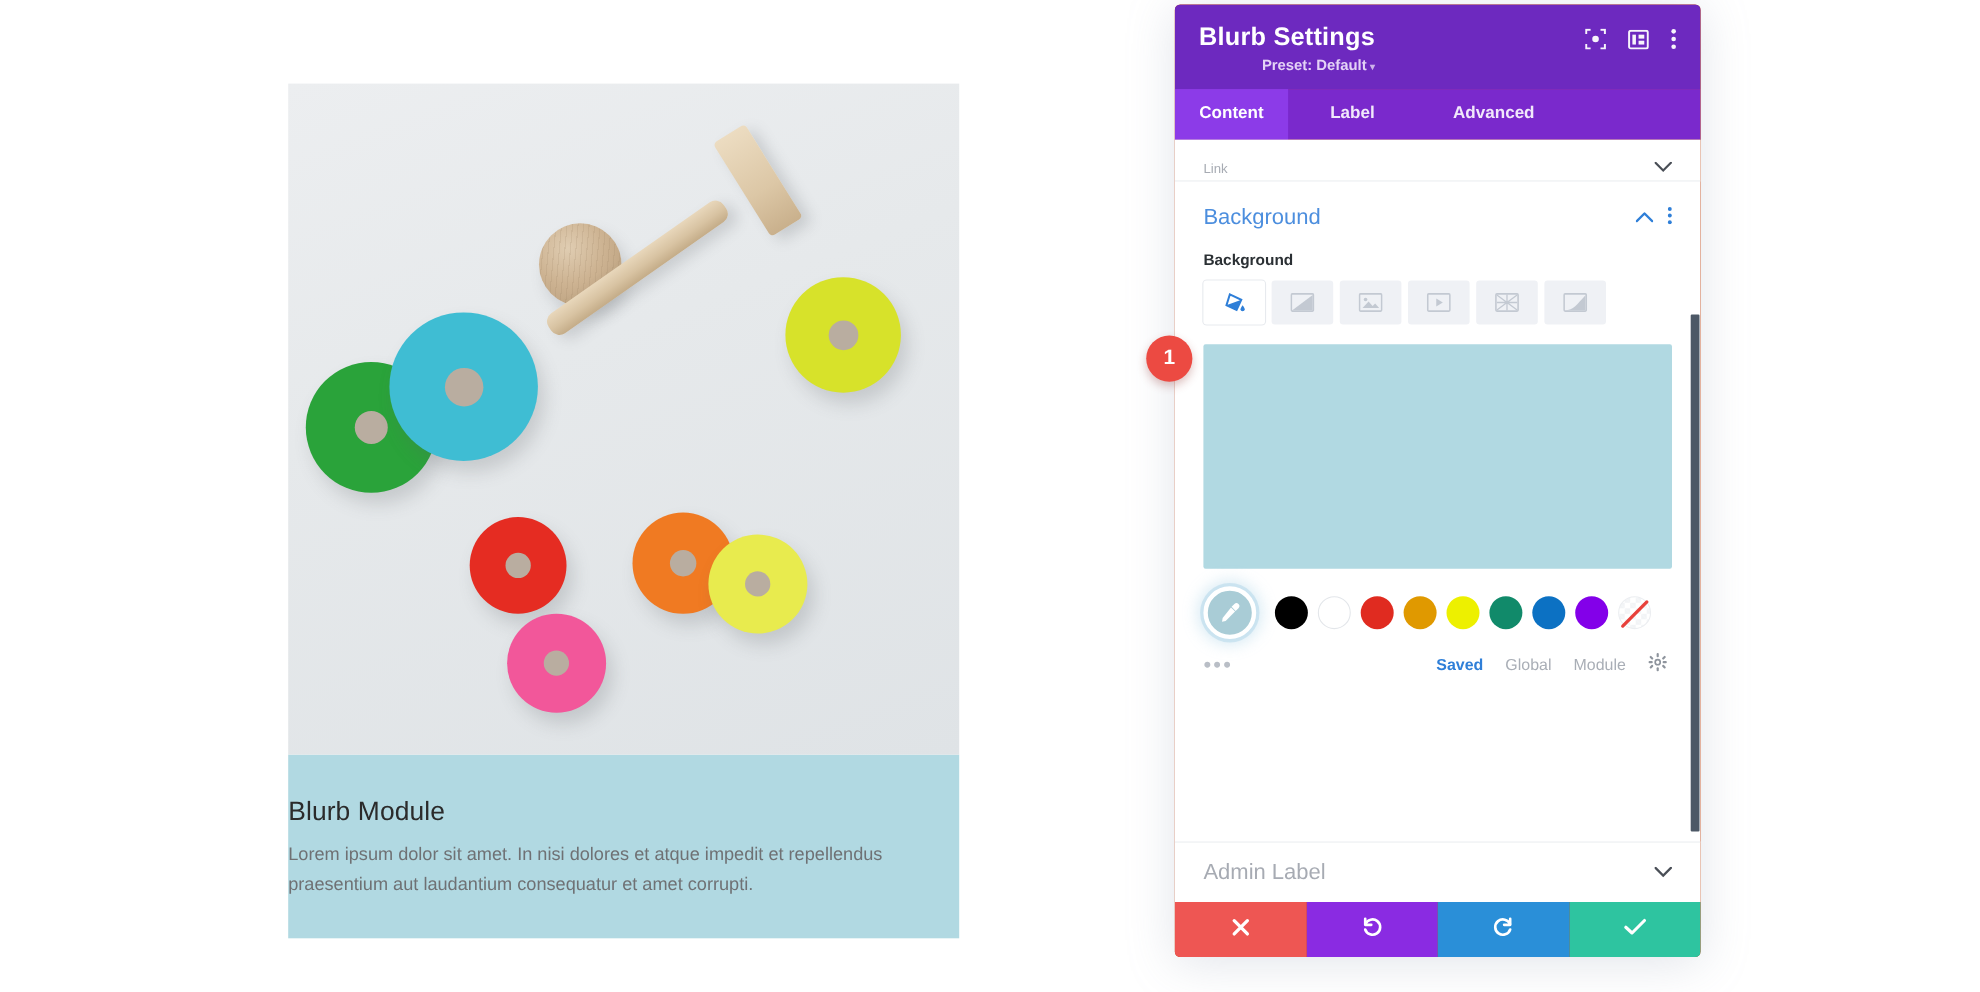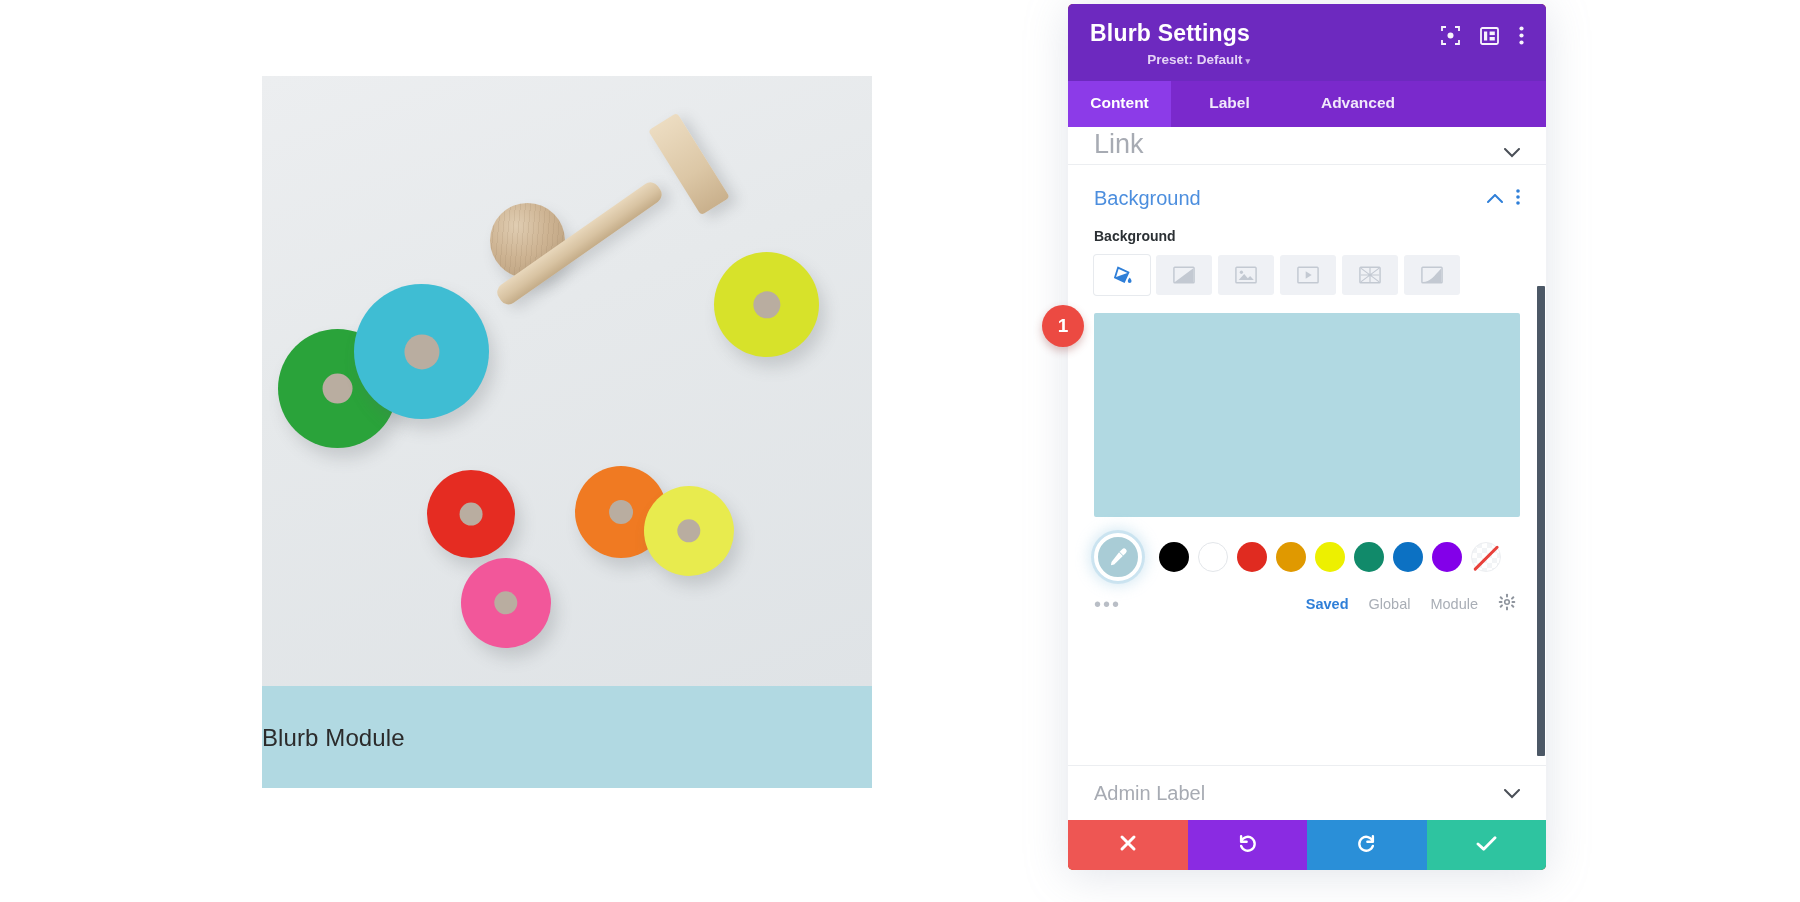--- a/index.html
+++ b/index.html
@@ -122,21 +122,21 @@
 
   .panel-body {
     flex: 1 1 auto; position: relative; background: #ffffff; overflow: hidden;
   }
 
   .sect-collapsed {
     height: 52px; display: flex; align-items: center; justify-content: space-between;
     padding: 0 26px; border-bottom: 1px solid #eceef1; background: #fff;
     cursor: pointer;
   }
-  .sect-collapsed .lbl { font-size: 27px; color: #a7abb3; }
+  .sect-collapsed .lbl { font-size: 12px; color: #a7abb3; }
   .chev { color: #4a4f57; font-size: 15px; line-height: 1; }
 
   .sect-link { height: 38px; align-items: flex-end; padding-bottom: 4px; }
 
   .sect-open { padding: 22px 26px 0 26px; }
   .sect-open-head {
     display: flex; align-items: center; justify-content: space-between;
     margin-bottom: 18px;
   }
   .sect-open-title { color: #4c8ede; font-size: 20px; }
@@ -256,20 +256,21 @@
 
       <div class="ring deep shadowy" style="left:313px; top:390px; width:92px; height:92px; background:#f07a22;"></div>
 
       <div class="ring deep shadowy" style="left:382px; top:410px; width:90px; height:90px; background:#e8eb4e;"></div>
 
       <div class="ring deep shadowy" style="left:199px; top:482px; width:90px; height:90px; background:#f2579a;"></div>
     </div>
 
     <div class="blurb-text">
       <div class="blurb-title">Blurb Module</div>
+      <div class="blurb-body">Lorem ipsum dolor sit amet. In nisi dolores et atque impedit et repellendus praesentium aut laudantium consequatur et amet corrupti.</div>
     </div>
   </div>
 
   <div class="panel-wrap">
     <div class="panel">
 
       <div class="panel-header">
         <div class="ph-row">
           <div>
             <div class="panel-title">Blurb Settings</div>

